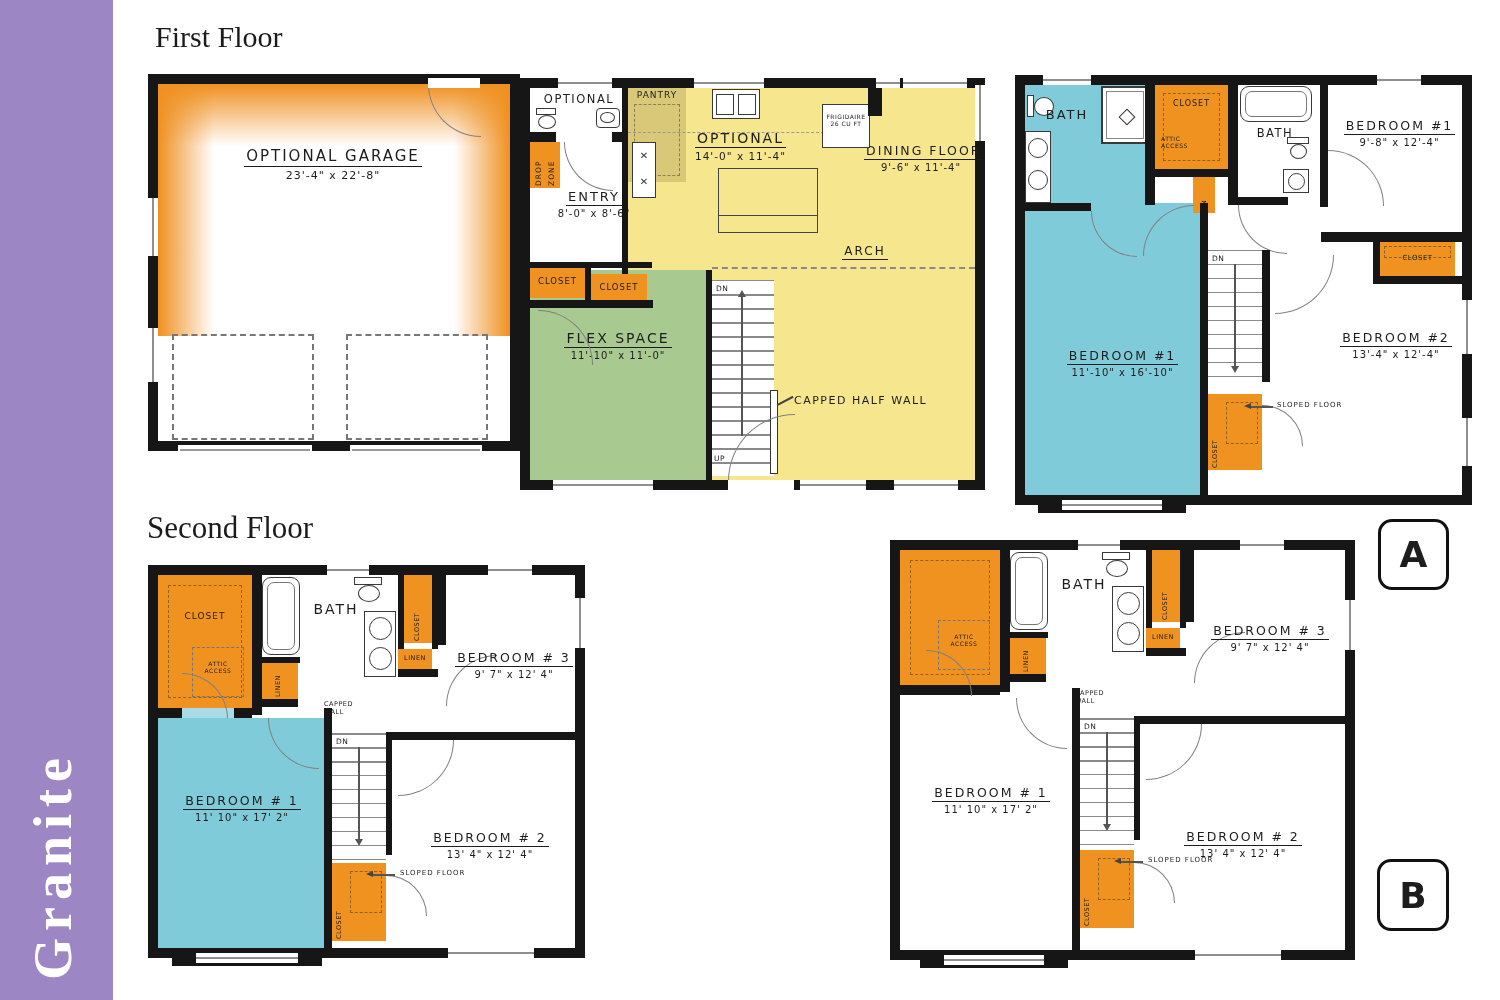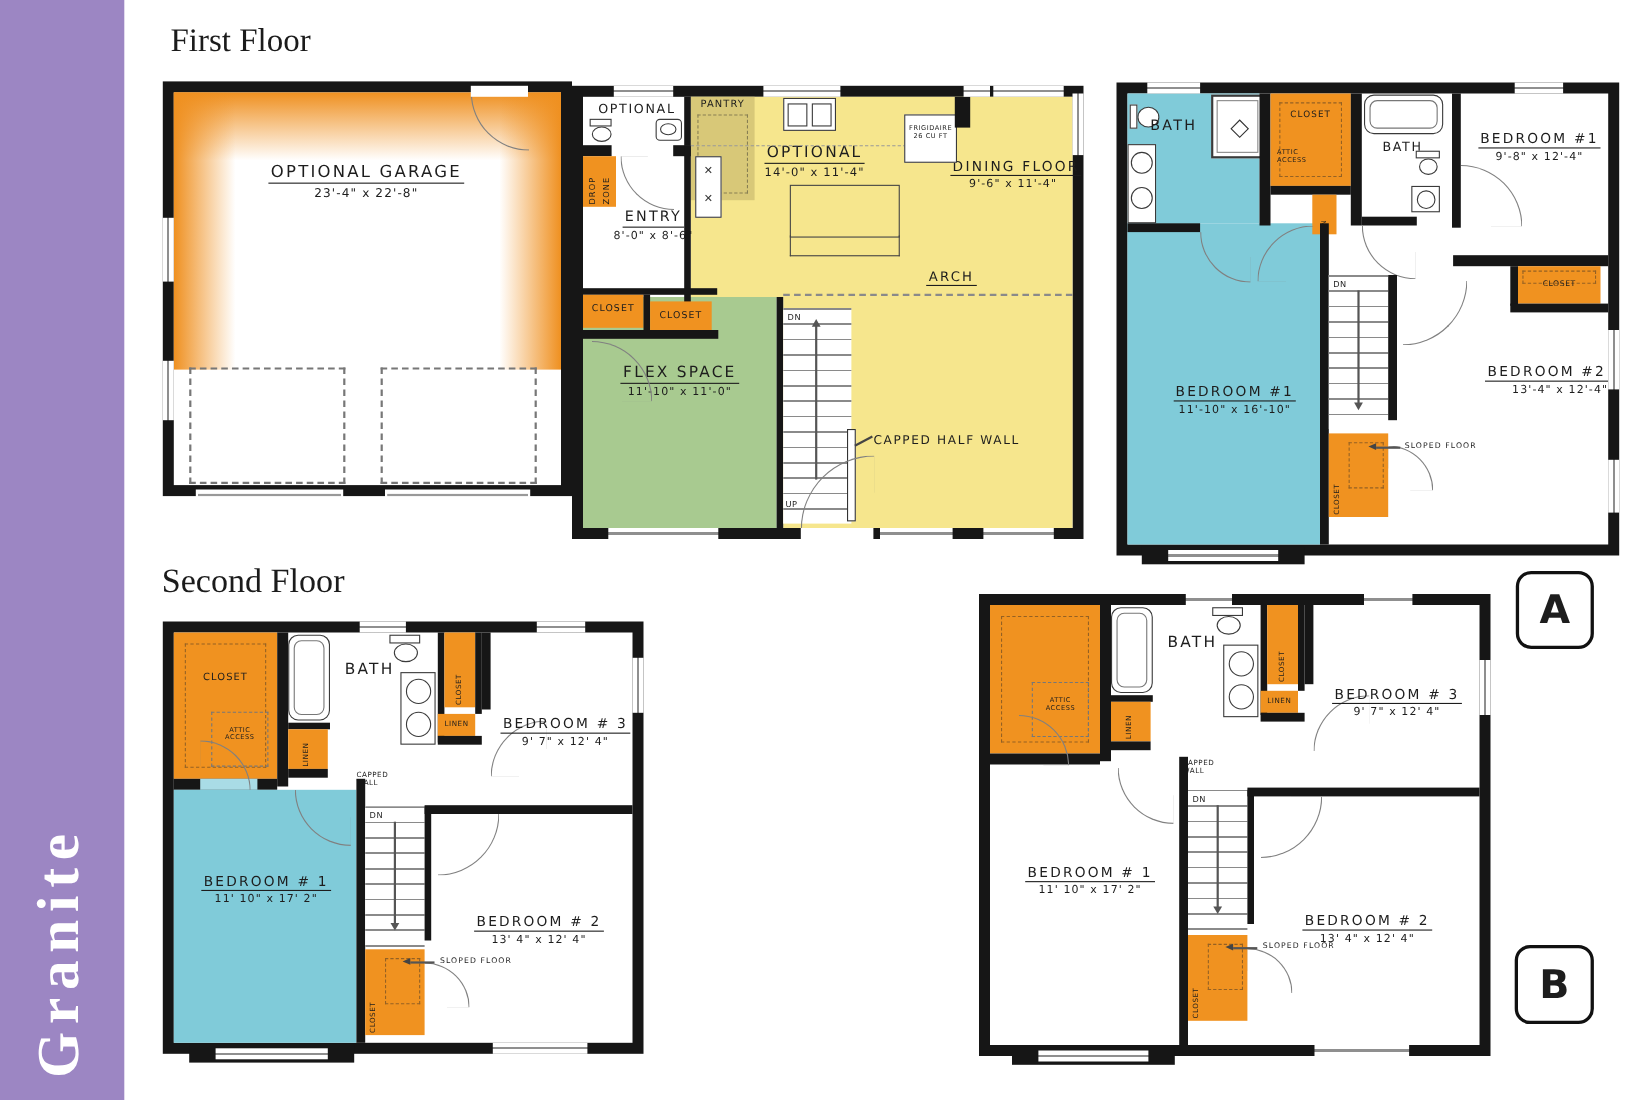--- a/index.html
+++ b/index.html
@@ -387,21 +387,21 @@
     <div class="arc tr" style="left:237px;top:320px;width:40px;height:40px;"></div>
     <div class="tri" style="left:219px;top:318px;border-top:3.5px solid transparent;border-bottom:3.5px solid transparent;border-right:7px solid #444;"></div>
     <div class="aline" style="left:226px;top:321px;width:22px;height:1.5px;"></div>
     <div class="abs sm" style="left:252px;top:316px;font-size:7px;letter-spacing:1px;white-space:nowrap;">SLOPED FLOOR</div>
 
     <div class="lblblk" style="left:25px;top:260px;width:145px;">
       <span class="rname" style="font-size:12.5px;">BEDROOM #1</span>
       <div class="rdims" style="font-size:10px;">11'-10" x 16'-10"</div>
     </div>
     <div class="arc br" style="left:250px;top:170px;width:58px;height:58px;"></div>
-    <div class="lblblk" style="left:305px;top:242px;width:132px;text-align:right;">
+    <div class="lblblk" style="left:305px;top:242px;width:132px;">
       <span class="rname" style="font-size:12.5px;">BEDROOM #2</span>
       <div class="rdims" style="font-size:10px;">13'-4" x 12'-4"</div>
     </div>
     <div class="arc tl" style="left:118px;top:120px;width:50px;height:50px;"></div>
   </div>
 
   <div class="win" style="left:558px;top:78px;width:54px;"></div>
   <div class="win" style="left:694px;top:78px;width:70px;"></div>
   <div class="win" style="left:876px;top:78px;width:24px;"></div>
   <div class="win" style="left:903px;top:78px;width:64px;"></div>

